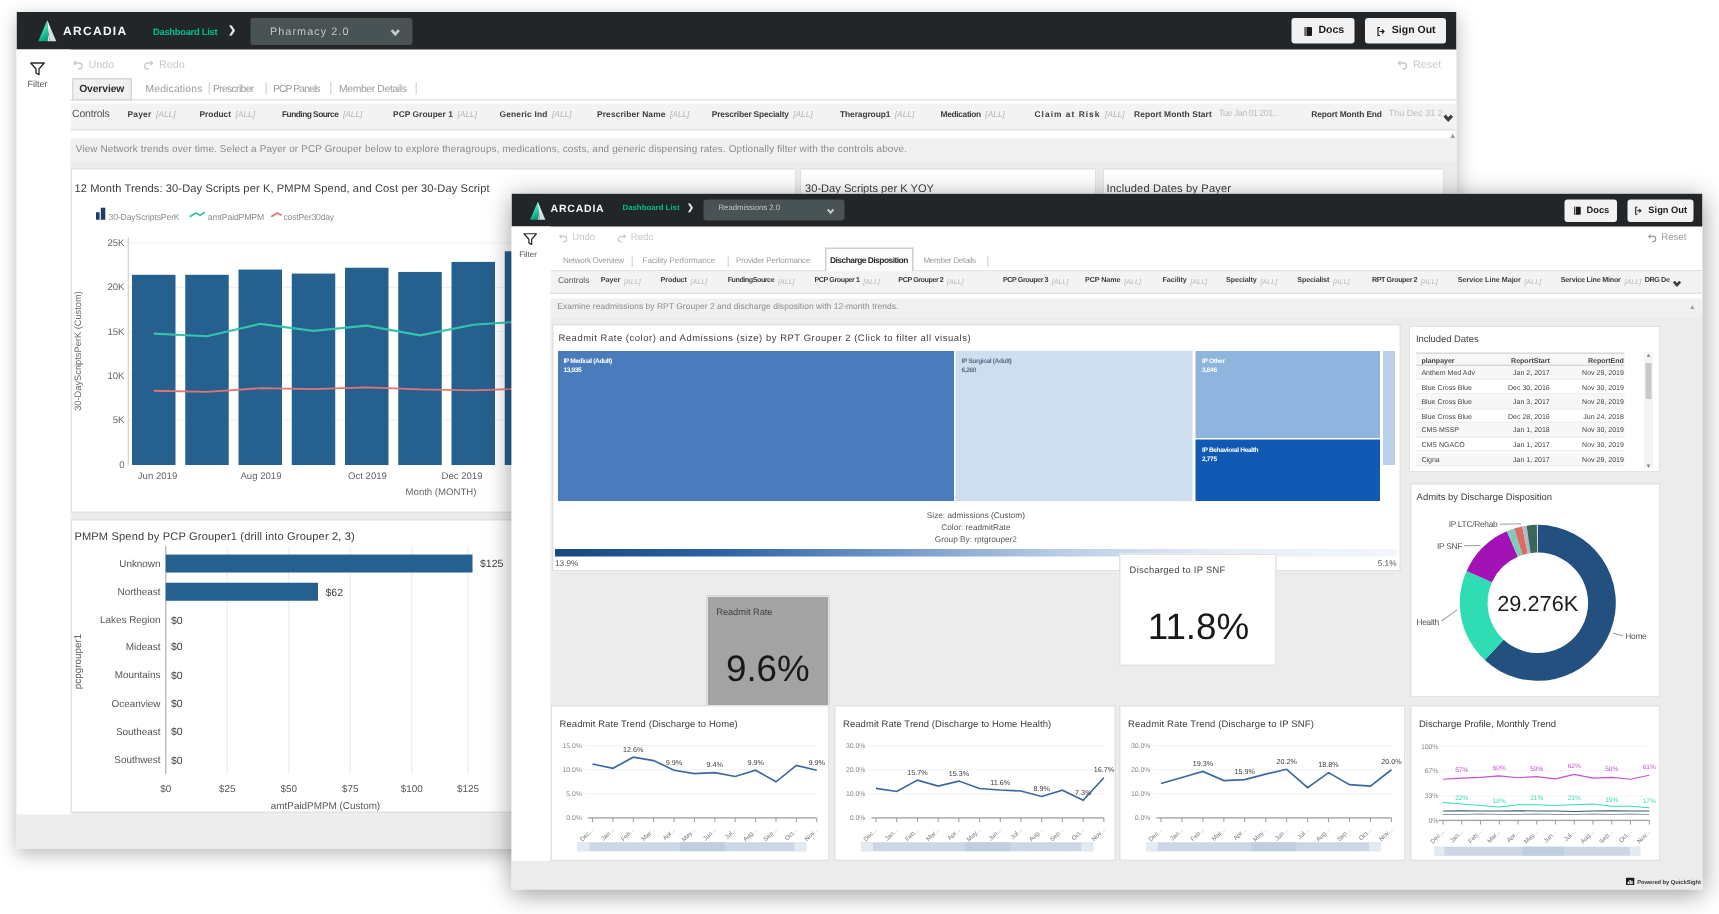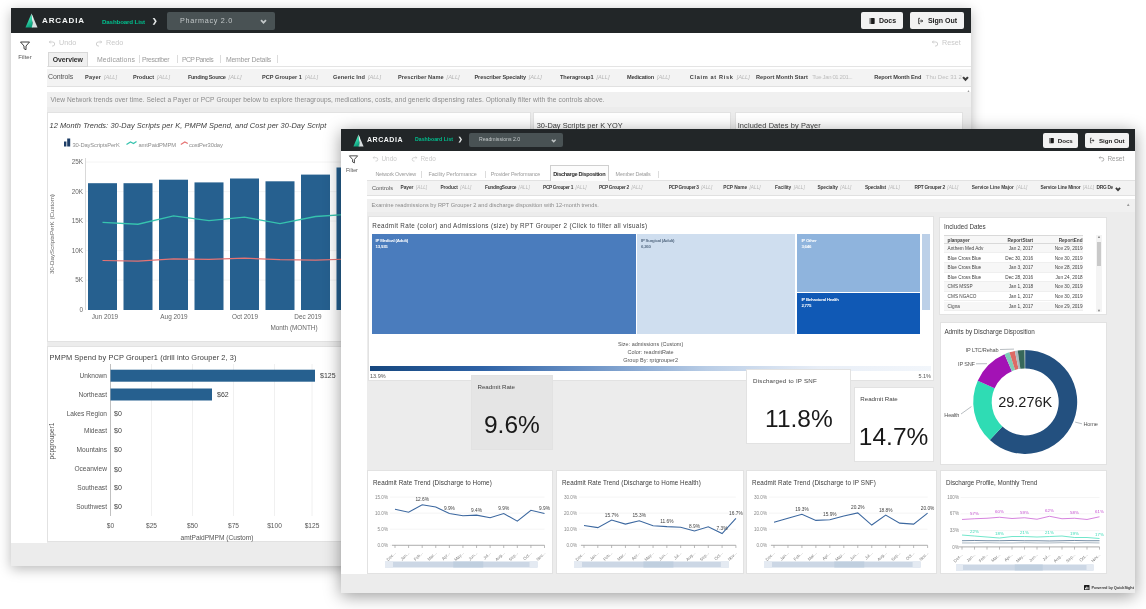--- a/index.html
+++ b/index.html
@@ -122,21 +122,21 @@
       </div>
       <div class="abs" style="left:955px;top:81px;font-size:5px;color:#999;white-space:nowrap;line-height:1.15;">▲</div>
       <div class="abs" style="left:36px;top:84px;width:924px;height:15px;background:#f0f0f0;">
         <div class="abs" style="left:3.5px;top:0px;font-size:6.6px;color:#8a8a8a;white-space:nowrap;line-height:1.15;letter-spacing:0.1px;top:50%;transform:translateY(-50%);">View Network trends over time. Select a Payer or PCP Grouper below to explore theragroups, medications, costs, and generic dispensing rates. Optionally filter with the controls above.</div>
       </div>
       <div class="abs" style="left:36px;top:99px;width:924px;height:436px;background:#ececec;"></div>
       <div class="abs" style="left:0px;top:535px;width:960px;height:23px;background:#ececec;"></div>
       <div class="abs" style="left:36px;top:104px;width:484px;height:230px;background:#fff;border:0.8px solid #e2e2e2;box-sizing:border-box;"></div>
       <div class="abs" style="left:522px;top:104px;width:198px;height:230px;background:#fff;border:0.8px solid #e2e2e2;box-sizing:border-box;"></div>
       <div class="abs" style="left:724px;top:104px;width:228px;height:230px;background:#fff;border:0.8px solid #e2e2e2;box-sizing:border-box;"></div>
-      <div class="abs" style="left:38.6px;top:113.5px;font-size:7.4px;color:#3b3b3b;white-space:nowrap;line-height:1.15;letter-spacing:0.08px;font-style:italic;">12 Month Trends: 30-Day Scripts per K, PMPM Spend, and Cost per 30-Day Script</div>
+      <div class="abs" style="left:38.6px;top:113.5px;font-size:7.4px;color:#3b3b3b;white-space:nowrap;line-height:1.15;letter-spacing:0.08px;">12 Month Trends: 30-Day Scripts per K, PMPM Spend, and Cost per 30-Day Script</div>
       <div class="abs" style="left:525.7px;top:113.5px;font-size:7.4px;color:#3b3b3b;white-space:nowrap;line-height:1.15;letter-spacing:0.01px;">30-Day Scripts per K YOY</div>
       <div class="abs" style="left:726.7px;top:113.5px;font-size:7.4px;color:#3b3b3b;white-space:nowrap;line-height:1.15;letter-spacing:0.11px;">Included Dates by Payer</div>
       <div class="abs" style="left:36px;top:104px;width:484px;height:230px;">
         <svg width="484" height="230">
           <rect x="17" y="29.5" width="2.4" height="5" fill="#1d3d66"></rect>
           <rect x="20.2" y="26.5" width="3" height="8" fill="#1d3d66"></rect>
           <text x="25.4" y="34.5" font-size="5.8" letter-spacing="-0.12" fill="#8c8c8c">30-DayScriptsPerK</text>
           <path d="M79.5 32.5 l4 -2.5 l3 1.5 l3 -2" stroke="#36c3ae" stroke-width="1.2" fill="none"></path>
           <text x="91.5" y="34.5" font-size="5.8" letter-spacing="-0.1" fill="#8c8c8c">amtPaidPMPM</text>
           <path d="M133.8 32.5 l4 -2.5 l3 1.5" stroke="#e57373" stroke-width="1.2" fill="none"></path>
@@ -406,31 +406,27 @@
           <text x="58.3" y="29.6" font-size="5.6" fill="#555" text-anchor="end" letter-spacing="-0.2">IP LTC/Rehab</text>
           <line x1="36" y1="41.8" x2="47" y2="41.7" stroke="#9aa0a6" stroke-width="0.7"></line>
           <text x="34.8" y="44" font-size="5.6" fill="#555" text-anchor="end" letter-spacing="-0.2">IP SNF</text>
           <line x1="21" y1="92" x2="31.4" y2="84.6" stroke="#9aa0a6" stroke-width="0.7"></line>
           <text x="19.3" y="94.6" font-size="5.6" fill="#555" text-anchor="end" letter-spacing="-0.2">Health</text>
           <line x1="135.2" y1="100.1" x2="142" y2="101.8" stroke="#9aa0a6" stroke-width="0.7"></line>
           <text x="143.5" y="103.9" font-size="5.6" fill="#555" letter-spacing="-0.2">Home</text>
           <text x="85.2" y="85" font-size="14.5" fill="#1c1c1c" text-anchor="middle">29.276K</text>
         </svg>
       </div>
-      <div class="abs" style="left:129.8px;top:246px;width:82.2px;height:74.6px;background:#e5e5e5;border:0.8px solid #e2e2e2;box-sizing:border-box;">
+      <div class="abs" style="left:129.8px;top:268px;width:82.2px;height:74.6px;background:#a3a3a3;border:0.8px solid #e2e2e2;box-sizing:border-box;">
         <div class="abs" style="left:5.7px;top:7px;font-size:6.2px;color:#3f3f3f;white-space:nowrap;line-height:1.15;letter-spacing:-0.03px;">Readmit Rate</div>
         <span class="abs" style="left:0;top:36.5px;width:100%;text-align:center;font-size:24.5px;color:#191919;line-height:1">9.6%</span>
       </div>
       <div class="abs" style="left:405.4px;top:240px;width:105.1px;height:74.6px;background:#fff;border:0.8px solid #e2e2e2;box-sizing:border-box;">
         <div class="abs" style="left:5.7px;top:7px;font-size:6.2px;color:#3f3f3f;white-space:nowrap;line-height:1.15;letter-spacing:0.21px;">Discharged to IP SNF</div>
         <span class="abs" style="left:0;top:36.5px;width:100%;text-align:center;font-size:24.5px;color:#191919;line-height:1">11.8%</span>
-      </div>
-      <div class="abs" style="left:512.6px;top:258px;width:80px;height:74.6px;background:#fff;border:0.8px solid #e2e2e2;box-sizing:border-box;">
-        <div class="abs" style="left:5.7px;top:7px;font-size:6.2px;color:#3f3f3f;white-space:nowrap;line-height:1.15;letter-spacing:-0.03px;">Readmit Rate</div>
-        <span class="abs" style="left:0;top:36.5px;width:100%;text-align:center;font-size:24.5px;color:#191919;line-height:1">14.7%</span>
       </div>
       <div class="abs" style="left:25.5px;top:340.5px;width:186.5px;height:104.2px;background:#fff;border:0.8px solid #e2e2e2;box-sizing:border-box;">
         <svg width="186.5" height="104.2">
           <text x="5" y="13.5" font-size="6.3" letter-spacing="0.07" fill="#3b3b3b">Readmit Rate Trend (Discharge to Home)</text>
           <text x="20" y="27.7" font-size="4.6" fill="#888" text-anchor="end">15.0%</text>
           <line x1="22" y1="26.1" x2="176.5" y2="26.1" stroke="#f1f1f1" stroke-width="0.7"></line>
           <text x="20" y="43.77" font-size="4.6" fill="#888" text-anchor="end">10.0%</text>
           <line x1="22" y1="42.17" x2="176.5" y2="42.17" stroke="#f1f1f1" stroke-width="0.7"></line>
           <text x="20" y="59.83" font-size="4.6" fill="#888" text-anchor="end">5.0%</text>
           <line x1="22" y1="58.23" x2="176.5" y2="58.23" stroke="#f1f1f1" stroke-width="0.7"></line>

